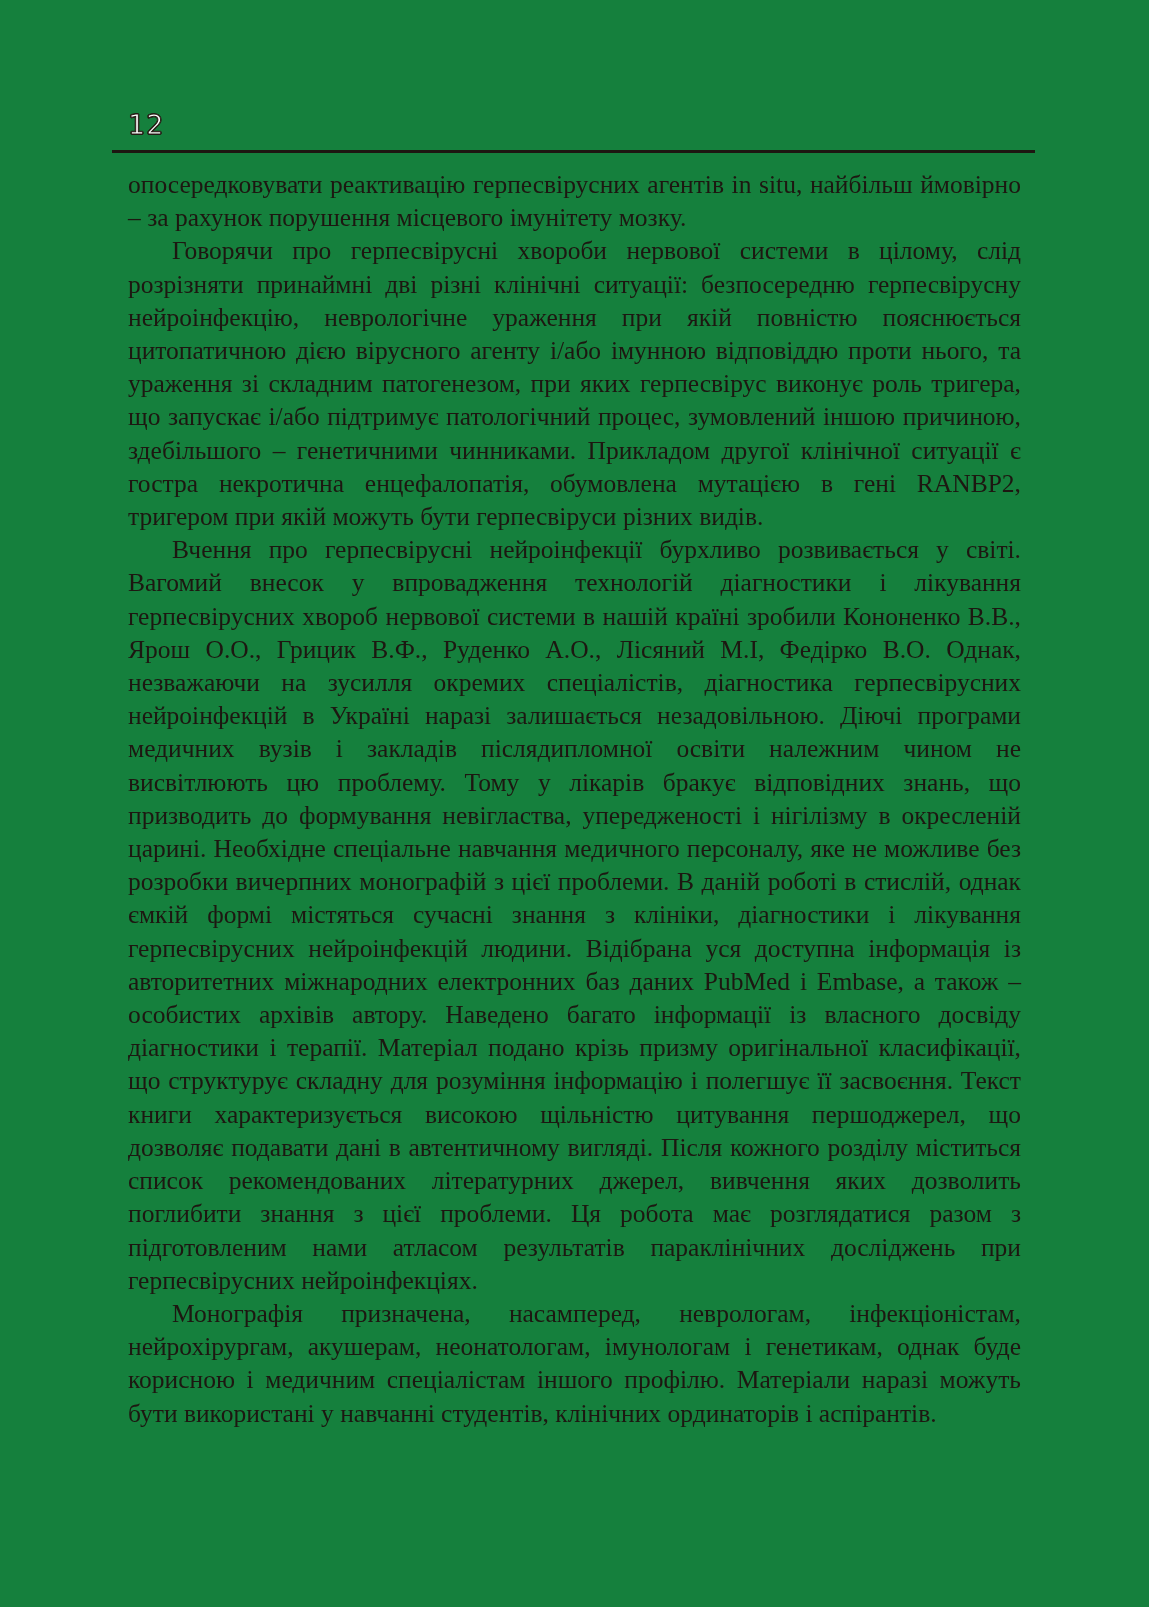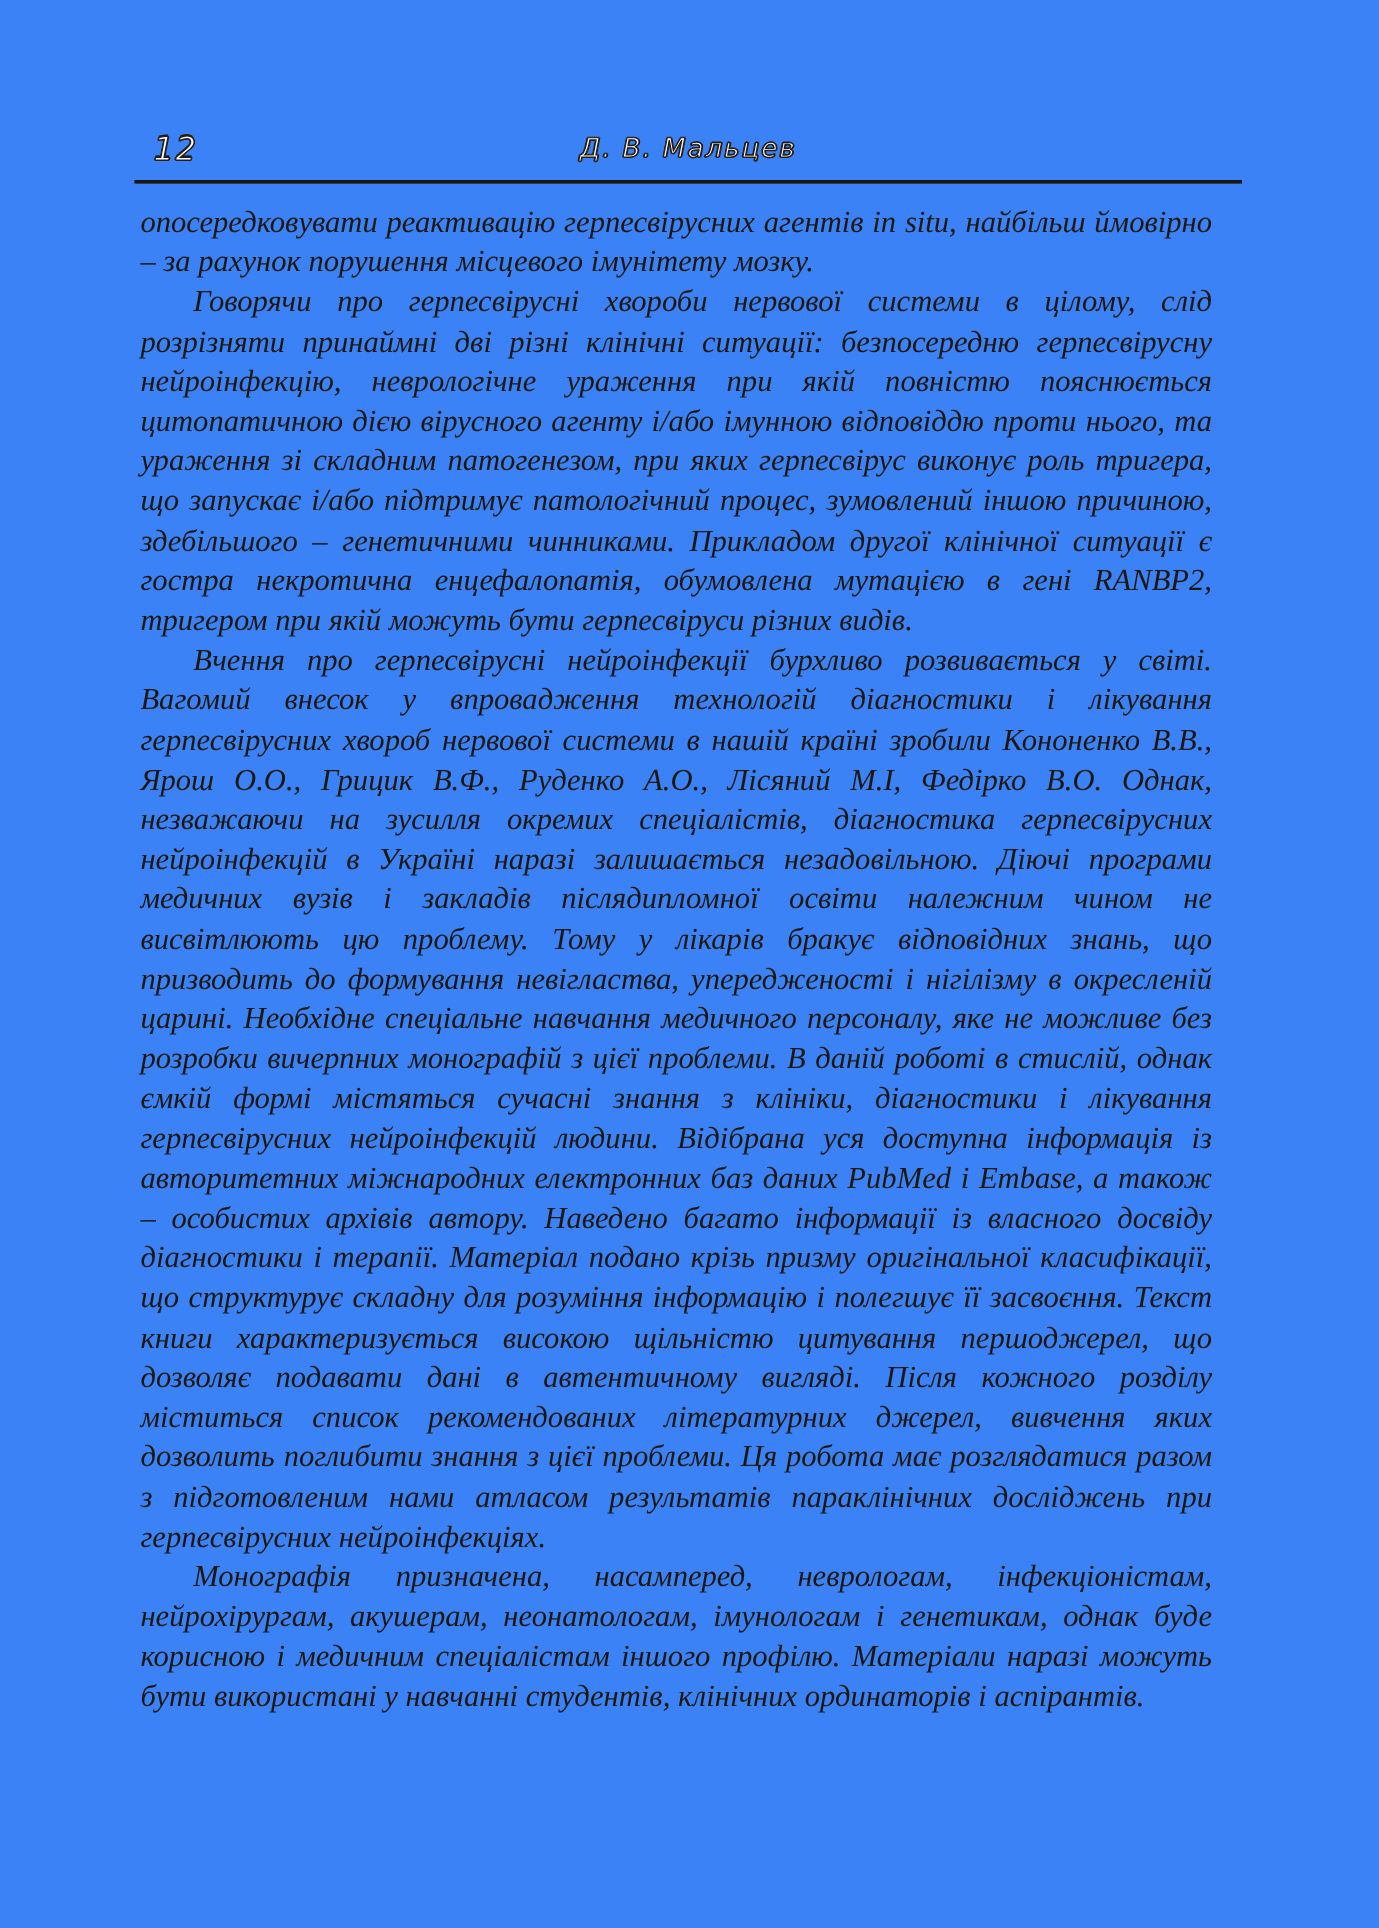--- a/index.html
+++ b/index.html
@@ -15,22 +15,21 @@
     color: #1a1410;
     overflow: hidden;
   }
 
   .page {
     position: absolute;
     left: 0;
     top: 0;
     width: 1149px;
     height: 1607px;
-    background: #3b82f6;
-    font-style: italic;
+    background: #15803d;
   }
 
   
   .running-head {
     position: absolute;
     left: 112px;
     top: 108px;
     width: 923px;
     height: 42px;
   }
@@ -69,21 +68,21 @@
     left: 112px;
     top: 150px;
     width: 923px;
     height: 3px;
     background: #1d1711;
   }
 
   
   .text-column {
     position: absolute;
-    left: 117px;
+    left: 128px;
     top: 168px;
     width: 893px;
   }
   .para {
     margin: 0;
     font-size: 25.5px;
     line-height: 33.2px;
     text-align: justify;
     text-justify: inter-word;
     hyphens: manual;
@@ -94,21 +93,20 @@
     text-indent: 44px;
   }
 </style>
 </head>
 <body>
 
 <div class="page">
 
   <div class="running-head">
     <div class="folio">12</div>
-    <div class="author-head">Д. В. Мальцев</div>
   </div>
 
   <div class="head-rule"></div>
 
   <div class="text-column">
     <p class="para" id="p1">опосередковувати реактивацію герпесвірусних агентів in situ, найбільш ймовірно – за рахунок порушення місцевого імунітету мозку.</p>
     <p class="para indent" id="p2">Говорячи про герпесвірусні хвороби нервової системи в цілому, слід розрізняти принаймні дві різні клінічні ситуації: безпосередню герпесвірусну нейроінфекцію, неврологічне ураження при якій повністю пояснюється цитопатичною дією вірусного агенту і/або імунною відповіддю проти нього, та ураження зі складним патогенезом, при яких герпесвірус виконує роль тригера, що запускає і/або підтримує патологічний процес, зумовлений іншою причиною, здебільшого – генетичними чинниками. Прикладом другої клінічної ситуації є гостра некротична енцефалопатія, обумовлена мутацією в гені RANBP2, тригером при якій можуть бути герпесвіруси різних видів.</p>
     <p class="para indent" id="p3">Вчення про герпесвірусні нейроінфекції бурхливо розвивається у світі. Вагомий внесок у впровадження технологій діагностики і лікування герпесвірусних хвороб нервової системи в нашій країні зробили Кононенко В.В., Ярош О.О., Грицик В.Ф., Руденко А.О., Лісяний М.І, Федірко В.О. Однак, незважаючи на зусилля окремих спеціалістів, діагностика герпесвірусних нейроінфекцій в Україні наразі залишається незадовільною. Діючі програми медичних вузів і закладів післядипломної освіти належним чином не висвітлюють цю проблему. Тому у лікарів бракує відповідних знань, що призводить до формування невігластва, упередженості і нігілізму в окресленій царині. Необхідне спеціальне навчання медичного персоналу, яке не можливе без розробки вичерпних монографій з цієї проблеми. В даній роботі в стислій, однак ємкій формі містяться сучасні знання з клініки, діагностики і лікування герпесвірусних нейроінфекцій людини. Відібрана уся доступна інформація із авторитетних міжнародних електронних баз даних PubMed і Embase, а також – особистих архівів автору. Наведено багато інформації із власного досвіду діагностики і терапії. Матеріал подано крізь призму оригінальної класифікації, що структурує складну для розуміння інформацію і полегшує її засвоєння. Текст книги характеризується високою щільністю цитування першоджерел, що дозволяє подавати дані в автентичному вигляді. Після кожного розділу міститься список рекомендованих літературних джерел, вивчення яких дозволить поглибити знання з цієї проблеми. Ця робота має розглядатися разом з підготовленим нами атласом результатів параклінічних досліджень при герпесвірусних нейроінфекціях.</p>
     <p class="para indent" id="p4">Монографія призначена, насамперед, неврологам, інфекціоністам, нейрохірургам, акушерам, неонатологам, імунологам і генетикам, однак буде корисною і медичним спеціалістам іншого профілю. Матеріали наразі можуть бути використані у навчанні студентів, клінічних ординаторів і аспірантів.</p>
   </div>

